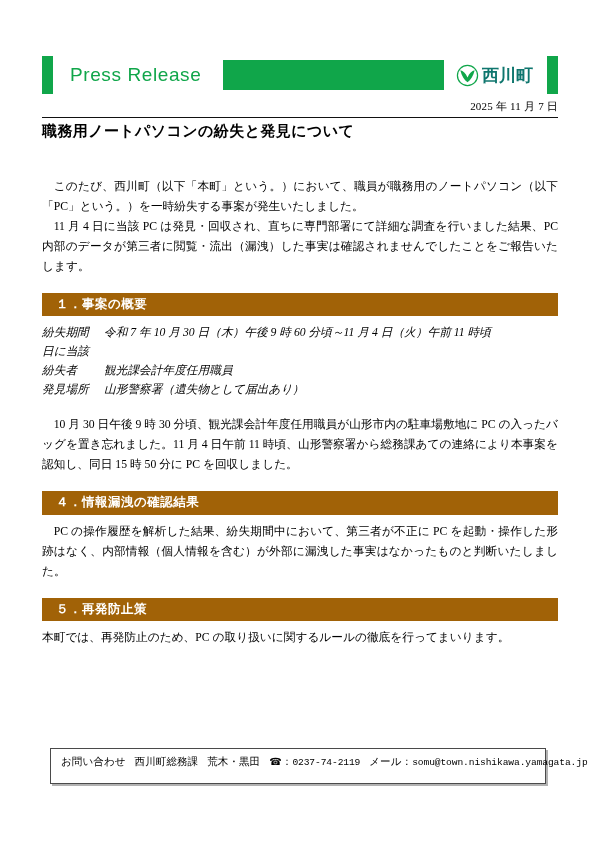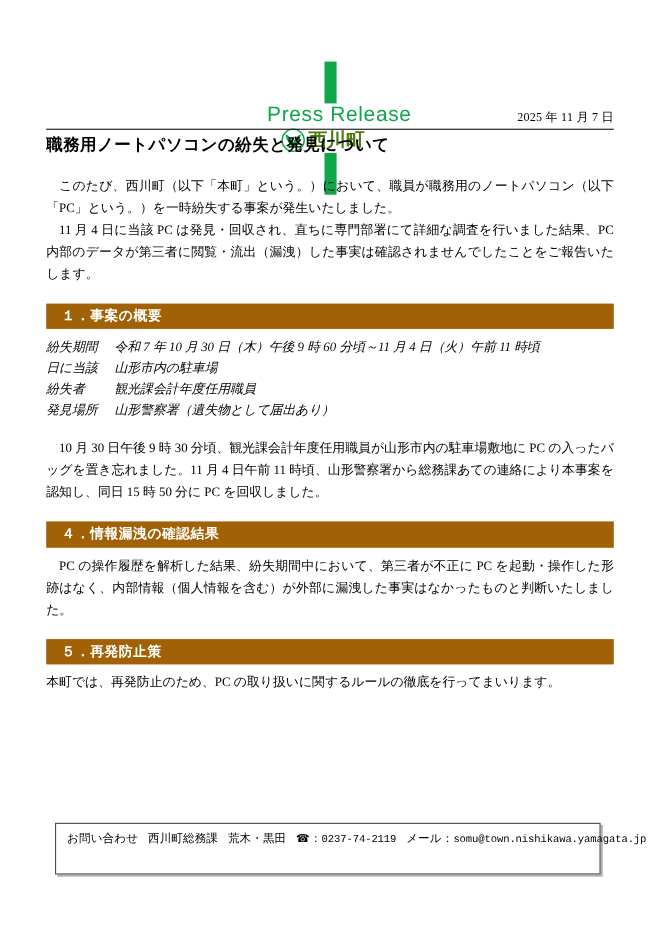--- a/index.html
+++ b/index.html
@@ -24,21 +24,20 @@
 
   
   .masthead {
     position: absolute;
     left: 42px;
     top: 56px;
     width: 516px;
     height: 38px;
     display: flex;
     align-items: center;
-    flex-direction: column;
   }
   .green-block {
     width: 11px;
     height: 38px;
     background: #10a64a;
     flex: 0 0 auto;
   }
   .press-release {
     font-family: "Liberation Sans", "DejaVu Sans", sans-serif;
     font-size: 19px;
@@ -61,21 +60,21 @@
     margin-right: 14px;
   }
   .logo-mark {
     width: 23px;
     height: 23px;
     flex: 0 0 auto;
   }
   .town-name {
     font-family: "Liberation Sans", "DejaVu Sans", sans-serif;
     font-size: 17px;
-    color: #4d7c0f;
+    color: #0f766e;
     margin-left: 3px;
     white-space: nowrap;
     font-weight: 600;
   }
 
   
   .date-line {
     position: absolute;
     right: 42px;
     top: 99px;
@@ -102,21 +101,21 @@
     font-size: 15px;
     font-weight: bold;
     letter-spacing: 0.4px;
     font-family: Liberation Sans, sans-serif;
   }
 
   
   .content {
     position: absolute;
     left: 42px;
-    top: 160px;
+    top: 177px;
     width: 516px;
   }
   p.para {
     margin: 0;
     font-size: 11.7px;
     line-height: 20px;
     text-align: justify;
     text-justify: inter-ideograph;
     text-indent: 1em;
   }
@@ -166,21 +165,21 @@
 
   
   .contact-box {
     position: absolute;
     left: 50px;
     top: 748px;
     width: 496px;
     box-sizing: border-box;
     border: 1px solid #4a4a4a;
     box-shadow: 2px 2px 0 rgba(0,0,0,0.30);
-    padding: 6px 0 25px 10px;
+    padding: 6px 0 14px 10px;
     font-size: 10.5px;
     white-space: nowrap;
     background: #ffffff;
     letter-spacing: 0.1px;
   }
   .contact-box .sep {
     display: inline-block;
     width: 9px;
   }
   .phone-glyph {
@@ -226,21 +225,20 @@
 
     <div class="section">
       <div class="section-bar">１．事案の概要</div>
       <div class="section-body facts">
         <div class="fact-row">
           <span class="fact-label">紛失期間</span>
           <span class="fact-value">令和 7 年 10 月 30 日（木）午後 9 時 60 分頃～11 月 4 日（火）午前 11 時頃</span>
         </div>
         <div class="fact-row">
           <span class="fact-label">日に当該</span>
-          <span class="fact-value">山形市内の駐車場</span>
         </div>
         <div class="fact-row">
           <span class="fact-label">紛失者</span>
           <span class="fact-value">観光課会計年度任用職員</span>
         </div>
         <div class="fact-row">
           <span class="fact-label">発見場所</span>
           <span class="fact-value">山形警察署（遺失物として届出あり）</span>
         </div>
       </div>

